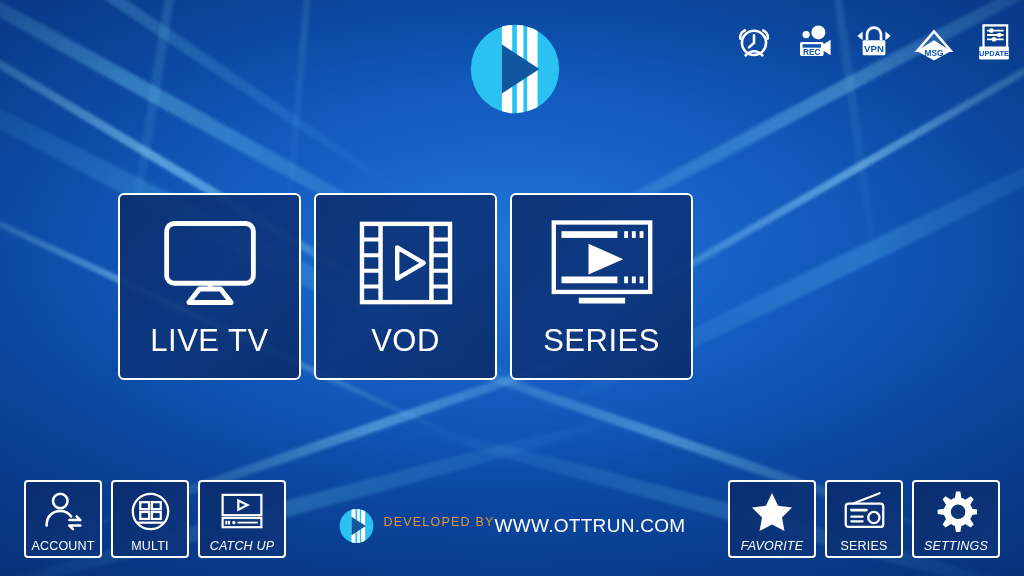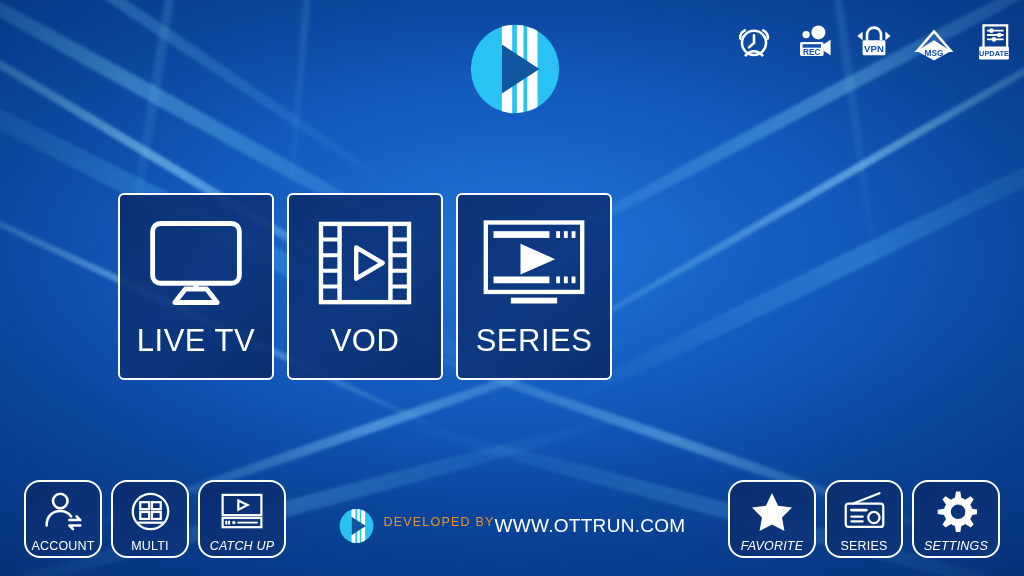--- a/index.html
+++ b/index.html
@@ -58,21 +58,21 @@
 
   
   .main-tiles {
     position: absolute;
     left: 118px; top: 193px;
     display: flex;
     gap: 13px;
   }
   .tile {
     position: relative;
-    width: 156px;
+    width: 183px;
     height: 187px;
     border: 2px solid #ffffff;
     border-radius: 6px;
     background: linear-gradient(135deg, rgba(11,47,112,0.93) 0%, rgba(12,52,122,0.90) 50%, rgba(10,45,108,0.93) 100%);
     display: flex;
     flex-direction: column;
     align-items: center;
     justify-content: flex-start;
     box-sizing: border-box;
     overflow: hidden;
@@ -101,21 +101,21 @@
   }
   .footer-right {
     position: absolute;
     right: 24px; bottom: 18px;
     display: flex; gap: 9px;
   }
   .fbtn {
     position: relative;
     width: 78px; height: 78px;
     border: 2px solid #ffffff;
-    border-radius: 16px;
+    border-radius: 4px;
     background: linear-gradient(140deg, rgba(10,44,108,0.95) 0%, rgba(13,54,126,0.92) 100%);
     box-sizing: border-box;
     display: flex;
     flex-direction: column;
     align-items: center;
     justify-content: flex-start;
   }
   .fbtn-icon {
     margin-top: 8px;
     height: 42px;

